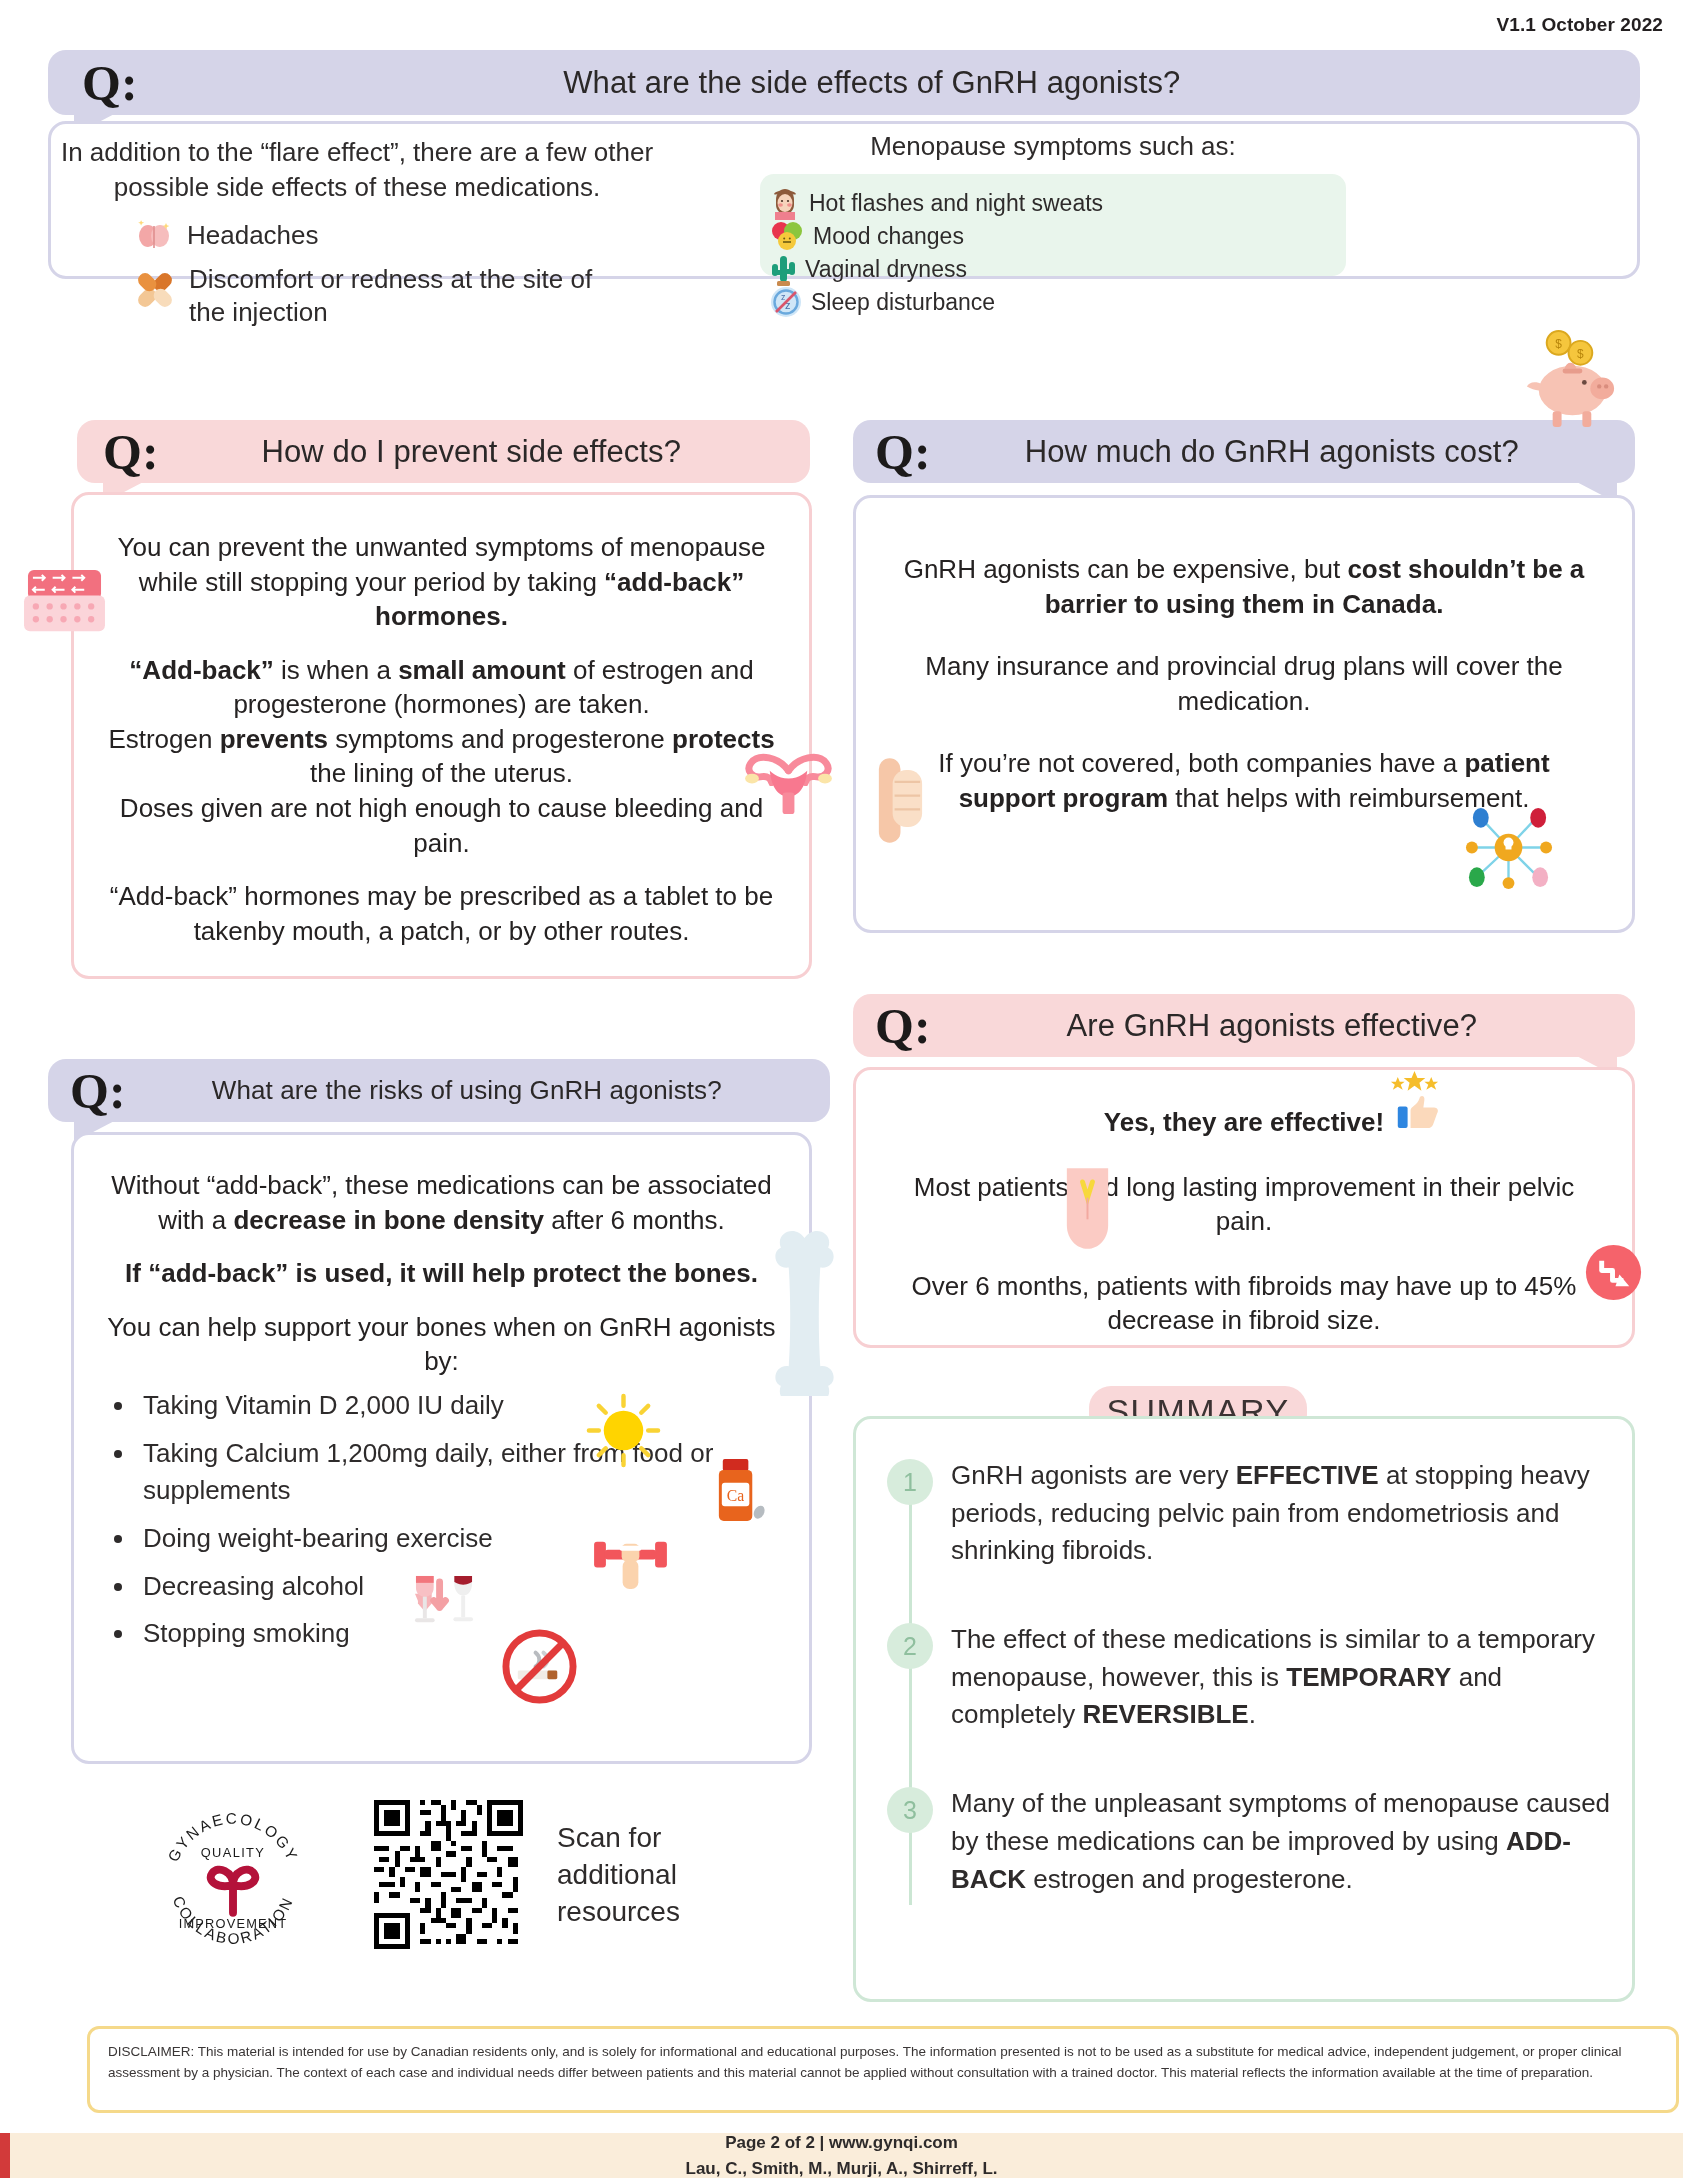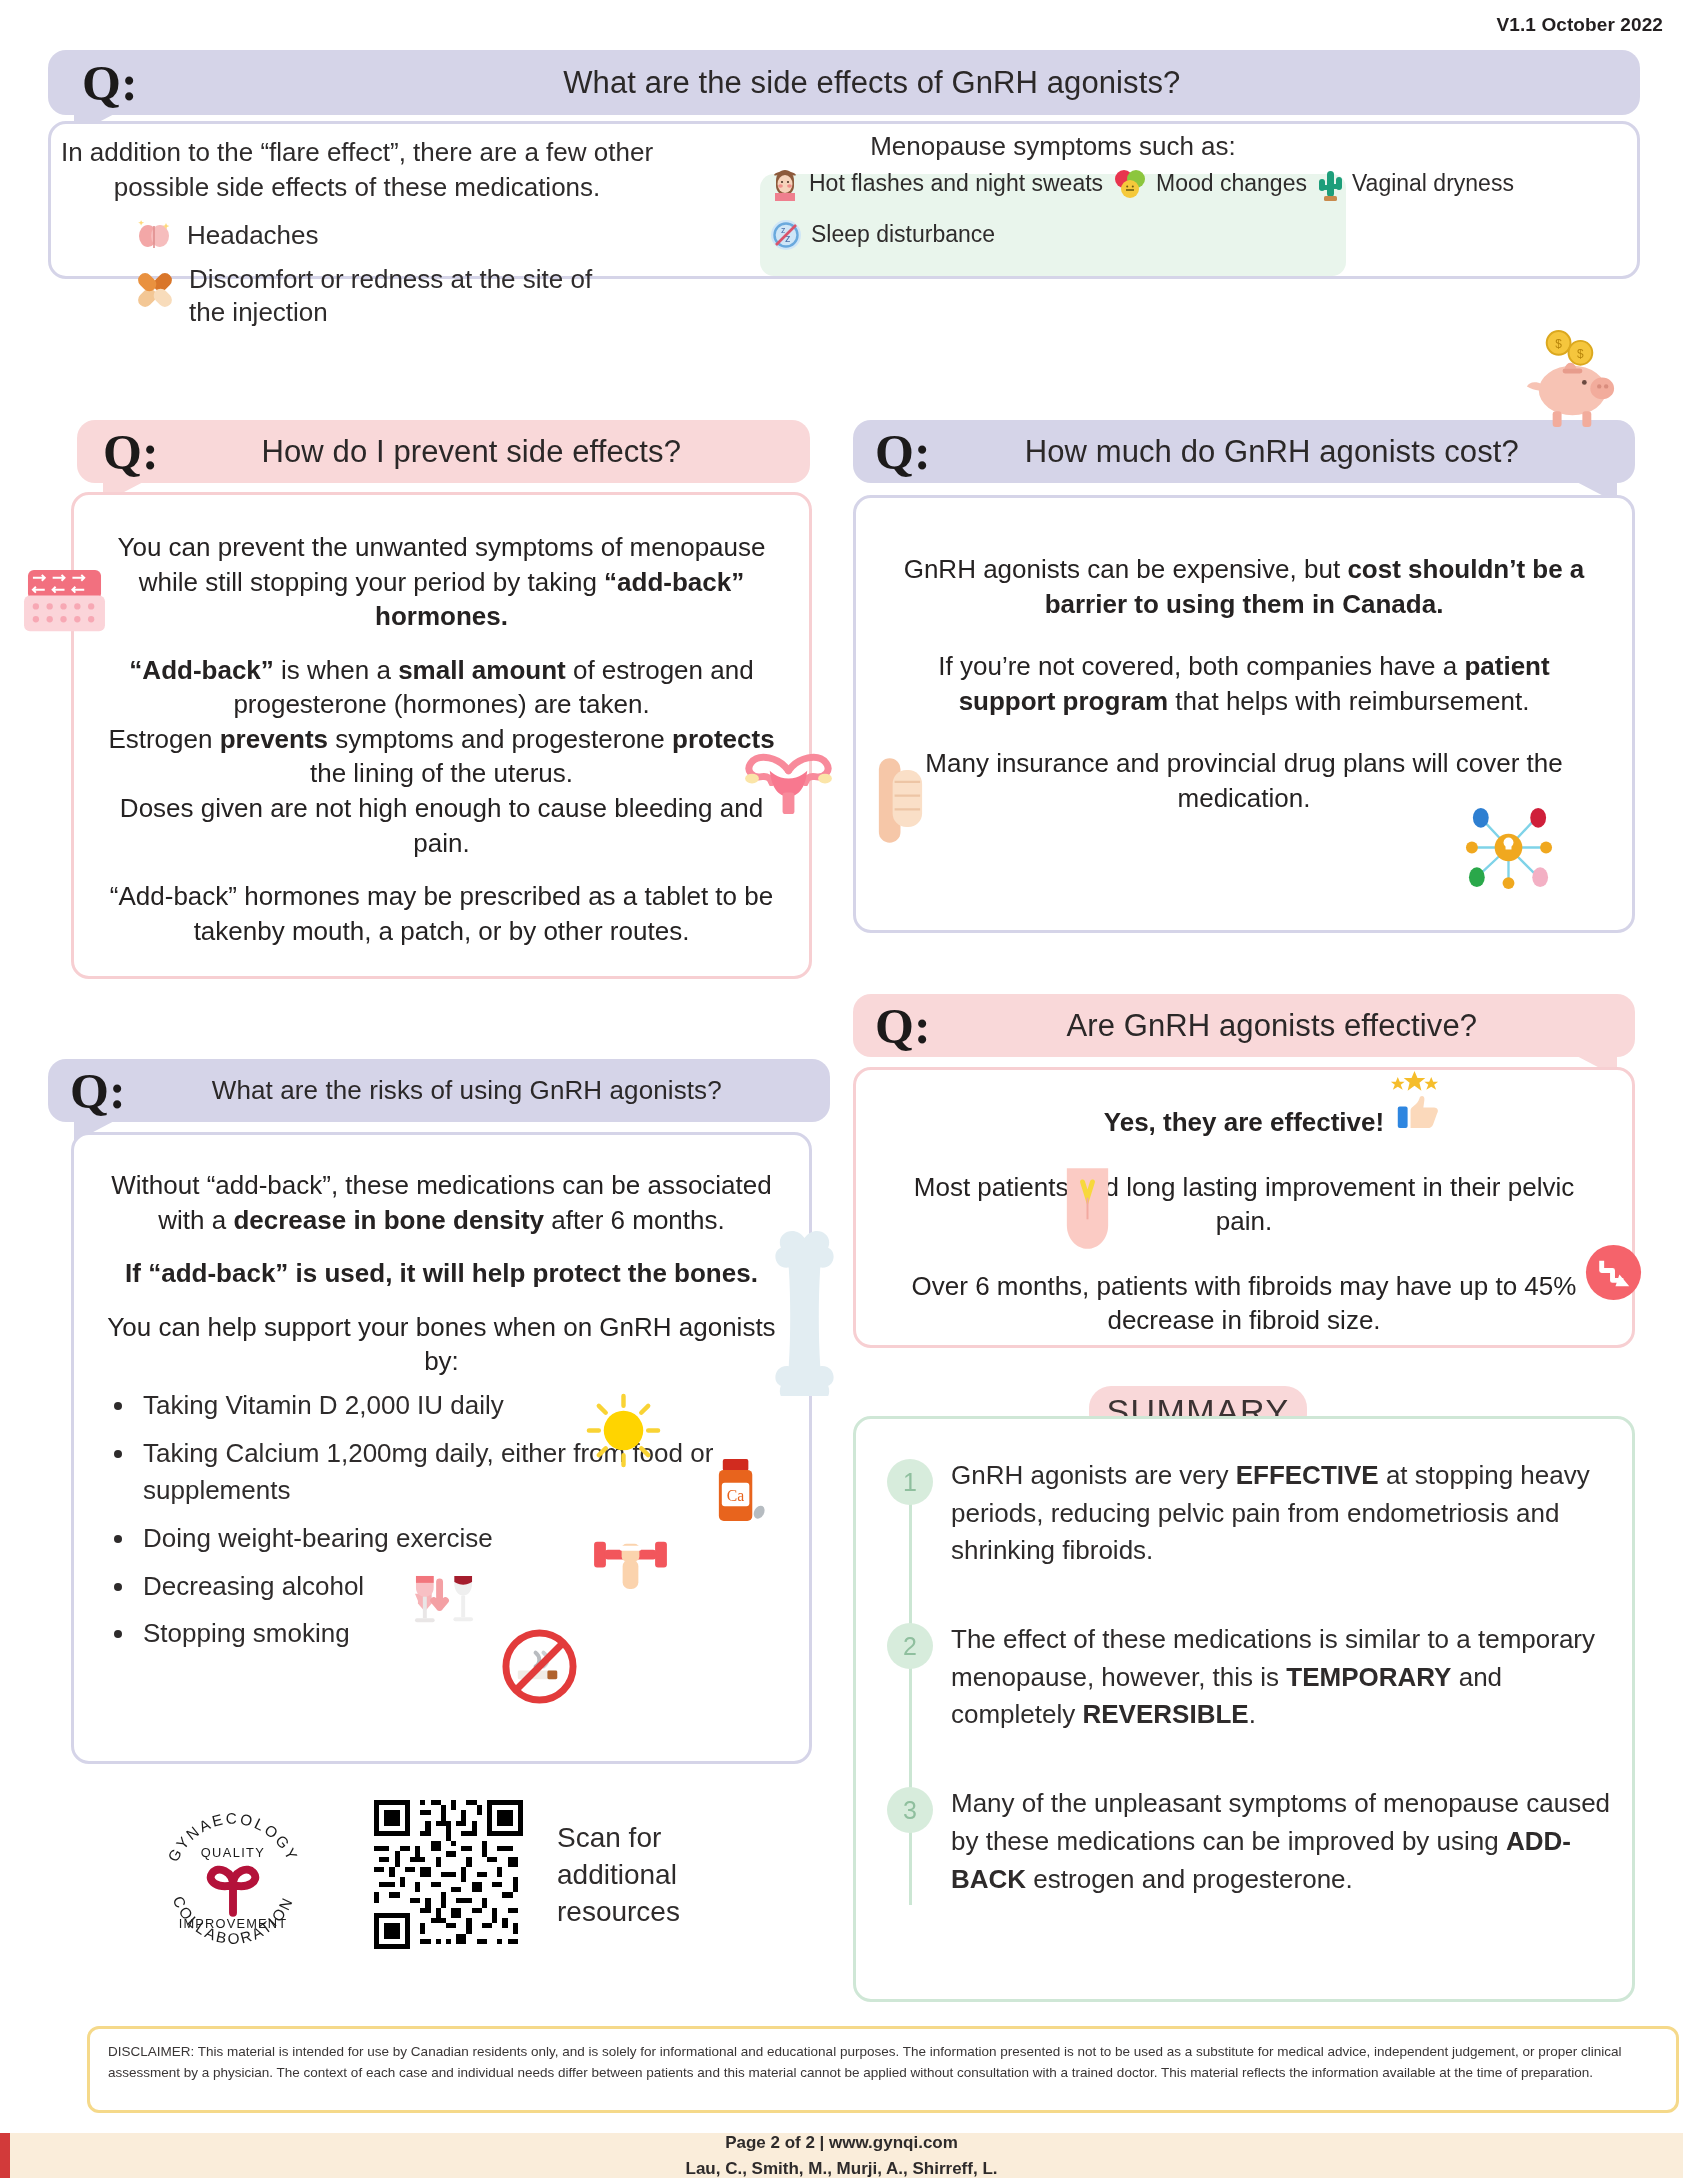--- a/index.html
+++ b/index.html
@@ -59,22 +59,22 @@
   #sec1-left .lede { font-size: 26px; line-height: 1.34; text-align: center; }
   .sideeffect-row { display: flex; align-items: center; gap: 16px; margin-top: 16px; padding-left: 97px; }
   .sideeffect-row .lbl { font-size: 26px; line-height: 1.25; text-align: left; }
 
   .green-box {
     position: absolute; background: #e9f5ec; border-radius: 14px;
     left: 760px; top: 174px; width: 586px; height: 102px;
   }
   .mp-title { position: absolute; left: 760px; top: 131px; width: 586px; text-align: center; font-size: 26px; }
   .mp-grid {
-    position: absolute; left: 760px; top: 158px; width: 586px; height: 102px;
-    display: grid; grid-template-columns: 1fr 1fr 1fr; grid-template-rows: 1fr 1fr;
+    position: absolute; left: 760px; top: 186px; width: 586px; height: 102px;
+    display: grid; grid-template-columns: 1fr; grid-template-rows: 1fr 1fr;
     align-items: center;
   }
   .mp-item { display: flex; align-items: center; gap: 9px; font-size: 23px; padding-left: 10px; white-space: nowrap; }
 
   
   .ic { flex: 0 0 auto; display: inline-block; line-height: 0; }
 
   
   ul.blist { margin: 8px 0 0 0; padding-left: 42px; text-align: left; }
   ul.blist li { font-size: 26px; line-height: 1.45; margin-bottom: 10px; padding-left: 6px; }
@@ -362,22 +362,22 @@
 <div class="qbar lav" style="left:853px; top:420px; width:782px; height:63px; padding:0 22px;">
   <span class="qmark">Q:</span>
   <span class="qtxt">How much do GnRH agonists cost?</span>
   <span class="tail tail-right"></span>
 </div>
 
 <div class="card" style="left:853px; top:495px; width:782px; height:438px;"></div>
 
 <div style="position:absolute; left:869px; top:552px; width:750px; padding:0 22px;">
   <div class="body-txt p">GnRH agonists can be expensive, but <b>cost shouldn’t be a barrier to using them in Canada.</b></div>
+  <div class="body-txt p" style="margin-top:28px;">Many insurance and provincial drug plans will cover the medication.</div>
   <div class="body-txt p" style="margin-top:28px;">If you’re not covered, both companies have a <b>patient support program</b> that helps with reimbursement.</div>
-  <div class="body-txt p" style="margin-top:28px;">Many insurance and provincial drug plans will cover the medication.</div>
 </div>
 
 <span class="ic" style="position:absolute; left:1515px; top:327px;">
   <svg width="109" height="105" viewBox="0 0 110 106">
     <circle cx="44" cy="16" r="12" fill="#f5c63d" stroke="#dba81f" stroke-width="2"></circle>
       <text x="44" y="21" font-size="12" text-anchor="middle" fill="#b8860b" font-family="Liberation Sans, sans-serif">$</text>
     <circle cx="66" cy="26" r="12" fill="#f5c63d" stroke="#dba81f" stroke-width="2"></circle>
       <text x="66" y="31" font-size="12" text-anchor="middle" fill="#b8860b" font-family="Liberation Sans, sans-serif">$</text>
     <ellipse cx="58" cy="64" rx="34" ry="25" fill="#f7c3b4"></ellipse>
     <path d="M28 58c-8-4-14-2-16 2 4 2 8 4 12 4z" fill="#f7c3b4"></path>

